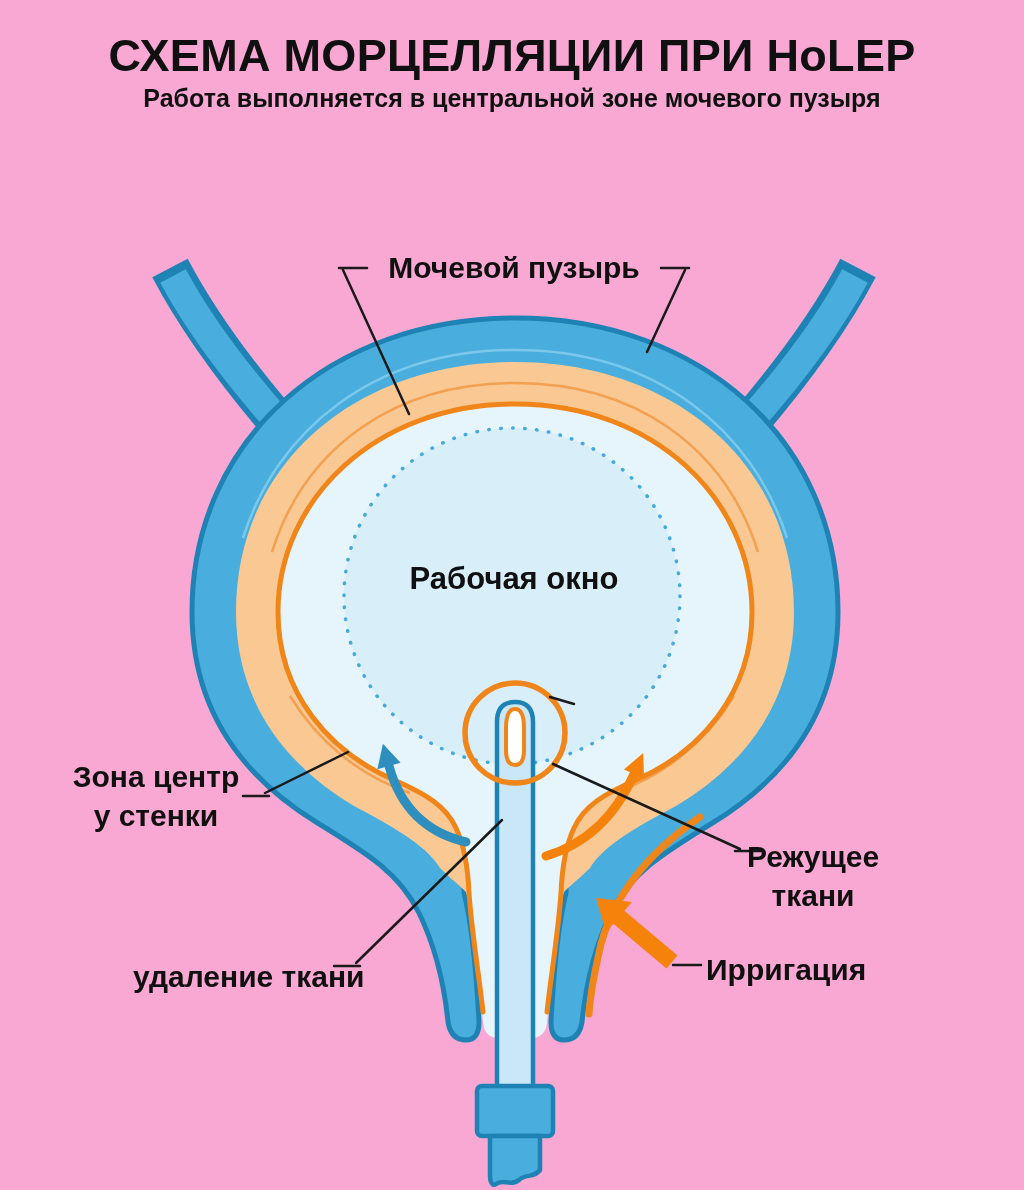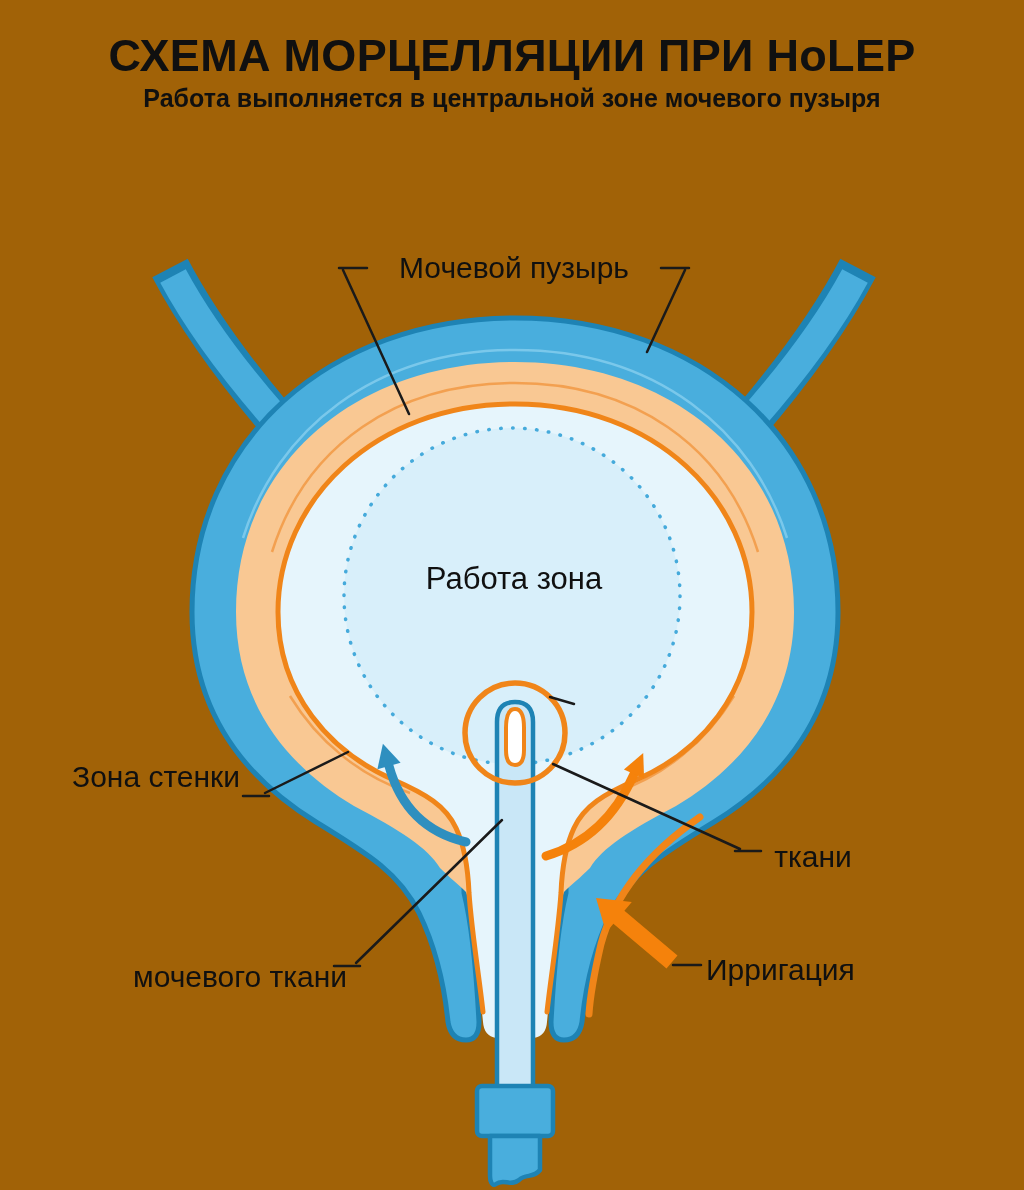--- a/index.html
+++ b/index.html
@@ -1,30 +1,30 @@
 <!DOCTYPE html>
 <html><head>
 <meta charset="utf-8">
 <style>
   html,body{margin:0;padding:0;background:#ffffff;}
   .stage{
-    position:relative;width:1024px;height:1190px;background:#a16207;
+    position:relative;width:1024px;height:1190px;background:#f9a8d4;
     font-family:"Liberation Sans",sans-serif;color:#141414;overflow:hidden;
   }
   .diagram-svg{position:absolute;left:0;top:0;width:1024px;height:1190px;}
   .title{
     position:absolute;top:30px;left:0;width:100%;text-align:center;
     font-size:45px;font-weight:700;letter-spacing:.3px;color:#101010;
   }
   .subtitle{
     position:absolute;top:84px;left:0;width:100%;text-align:center;
     font-size:25px;font-weight:700;color:#101010;
   }
   .label{
-    position:absolute;font-size:30px;font-weight:400;line-height:39px;
+    position:absolute;font-size:30px;font-weight:700;line-height:39px;
     white-space:nowrap;color:#101010;
   }
   .centered{transform:translateX(-50%);text-align:center;}
   .lbl-bladder{left:514px;top:248px;}
   .lbl-workzone{left:514px;top:558px;font-size:31px;line-height:42px;}
   .lbl-capture{left:540px;top:676px;}
   .lbl-risk{left:156px;top:757px;}
   .lbl-cutting{left:813px;top:837px;}
   .lbl-aspiration{left:133px;top:951px;line-height:52px;}
   .lbl-irrigation{left:706px;top:950px;text-align:right;}
@@ -132,31 +132,33 @@
     <path d="M334 966 L360 966 M356 963 L502 820" fill="none" stroke="#1a1a1a" stroke-width="2.5" stroke-linecap="round"></path>
     <path d="M673 965 L701 965" fill="none" stroke="#1a1a1a" stroke-width="2.5" stroke-linecap="round"></path>
   </svg>
 
   <div class="title">СХЕМА МОРЦЕЛЛЯЦИИ ПРИ HoLEP</div>
   <div class="subtitle">Работа выполняется в центральной зоне мочевого пузыря</div>
 
   <div class="label centered lbl-bladder">Мочевой пузырь</div>
 
   <div class="label centered lbl-workzone">
-    <div>Работа зона</div>
+    <div>Рабочая окно</div>
   </div>
 
 
   <div class="label centered lbl-risk">
-    <div>Зона стенки</div>
+    <div>Зона центр</div>
+    <div>у стенки</div>
   </div>
 
   <div class="label centered lbl-cutting">
+    <div>Режущее</div>
     <div>ткани</div>
   </div>
 
   <div class="label lbl-aspiration">
-    <div>мочевого ткани</div>
+    <div>удаление ткани</div>
   </div>
 
   <div class="label lbl-irrigation">Ирригация</div>
 
 </div>
 
 </body></html>

